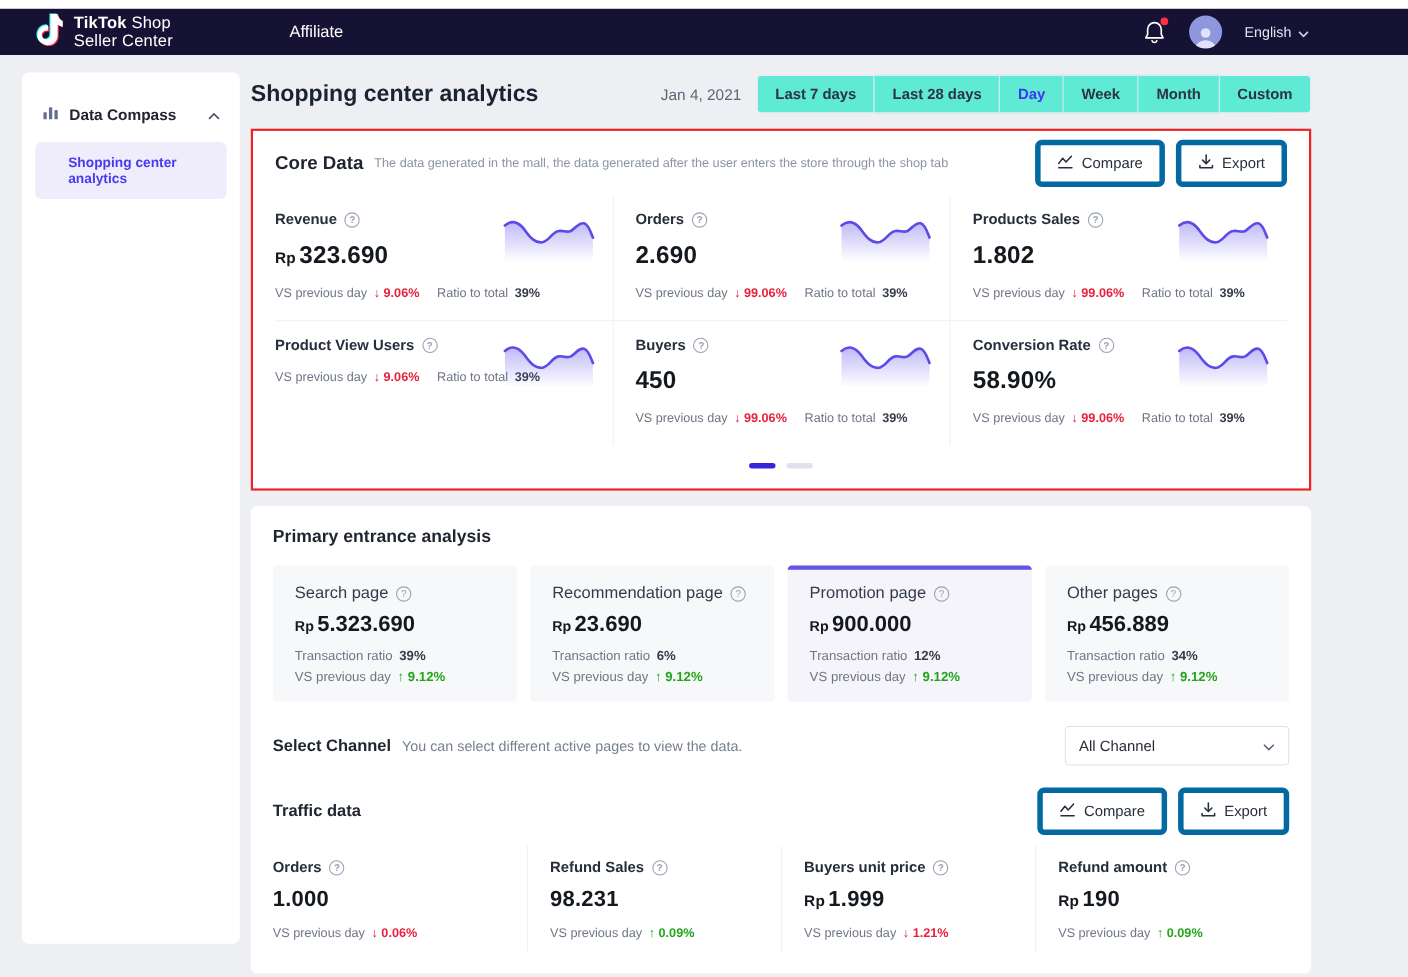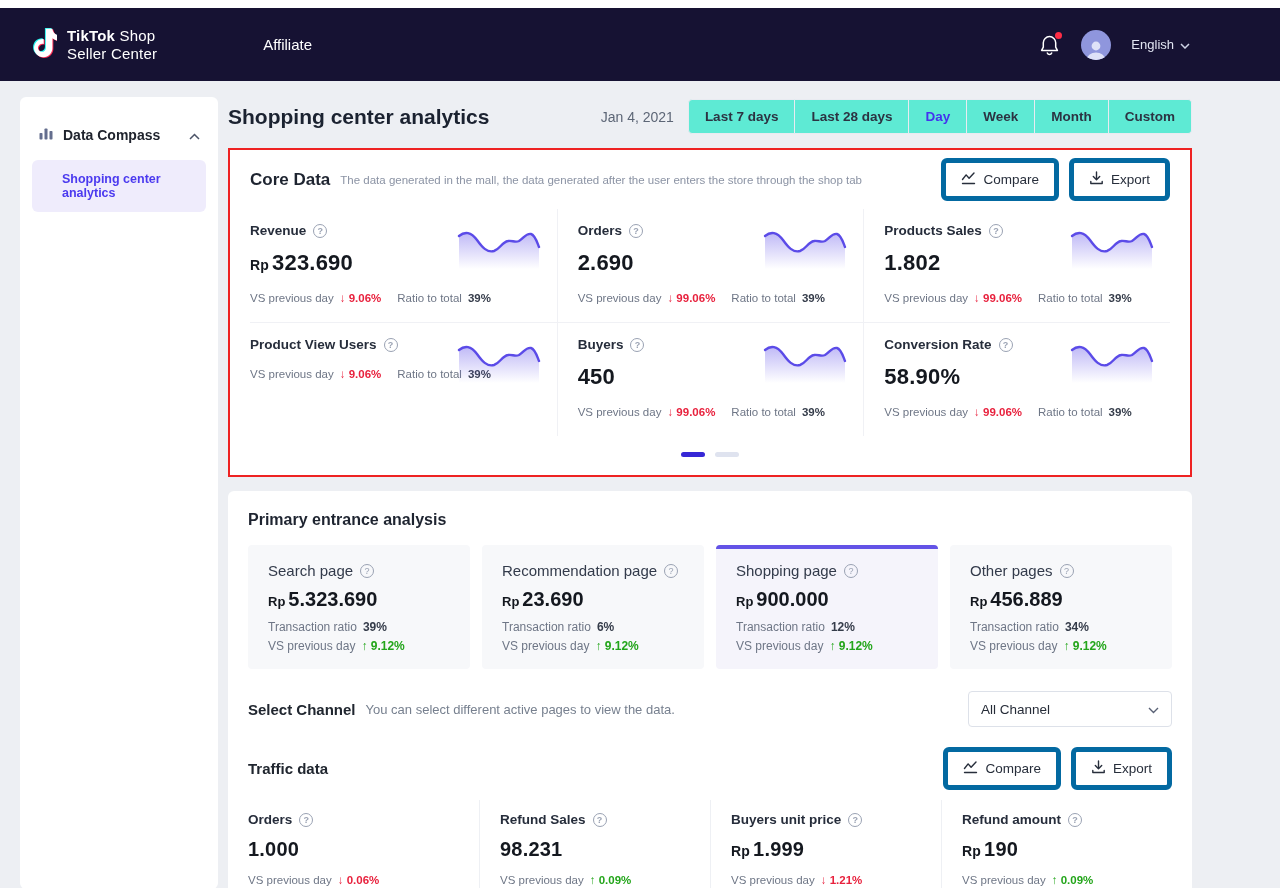--- a/index.html
+++ b/index.html
@@ -5,21 +5,21 @@
   * { box-sizing: border-box; }
   html,body { margin:0; padding:0; }
   body {
     width:1280px; height:888px; overflow:hidden;
     background:#edeff3;
     font-family:"Liberation Sans", sans-serif;
     color:#1e2430;
   }
   .topstrip { height:8px; background:#ffffff; }
   
-  .nav { height:73px; background:#161233; display:flex; align-items:center; padding:0 90px 0 30px; }
+  .nav { height:42px; background:#161233; display:flex; align-items:center; padding:0 90px 0 30px; }
   .brand { display:flex; align-items:center; gap:10px; color:#fff; }
   .brand-text { line-height:1.15; font-size:15px; letter-spacing:.2px; }
   .brand-text .b { font-weight:bold; }
   .nav-menu { margin-left:106px; color:#fff; font-size:15px; cursor:pointer; }
   .nav-right { margin-left:auto; display:flex; align-items:center; gap:20px; }
   .bell { position:relative; width:22px; height:22px; cursor:pointer; }
   .bell-dot { position:absolute; top:-2px; right:-1px; width:7px; height:7px; border-radius:50%; background:#ff2d46; }
   .avatar { width:30px; height:30px; border-radius:50%; background:#8f96dd; overflow:hidden; display:flex; align-items:flex-end; justify-content:center; cursor:pointer; }
   .lang { color:#e2e5f2; font-size:13px; display:flex; align-items:center; gap:6px; cursor:pointer; }
   
@@ -400,21 +400,21 @@
               <span>Transaction ratio</span>
               <span class="ratio-val">6%</span>
             </div>
             <div class="ecard-line">
               <span>VS previous day</span>
               <span class="delta-up">↑ 9.12%</span>
             </div>
           </div>
           <div class="ecard active">
             <div class="ecard-title">
-              <span>Shopping page</span>
+              <span>Promotion page</span>
               <span class="help">?</span>
             </div>
             <div class="ecard-value"><span class="rp">Rp</span><span>900.000</span></div>
             <div class="ecard-line">
               <span>Transaction ratio</span>
               <span class="ratio-val">12%</span>
             </div>
             <div class="ecard-line">
               <span>VS previous day</span>
               <span class="delta-up">↑ 9.12%</span>

